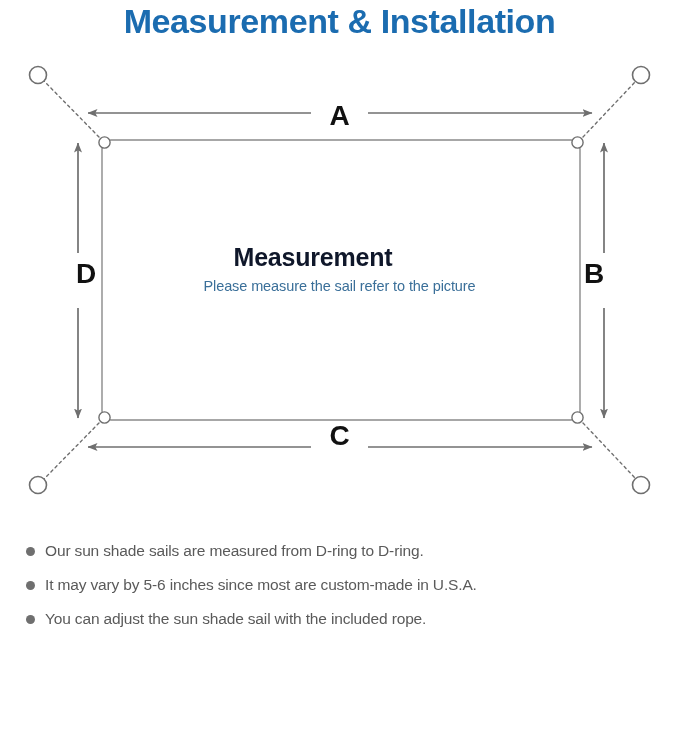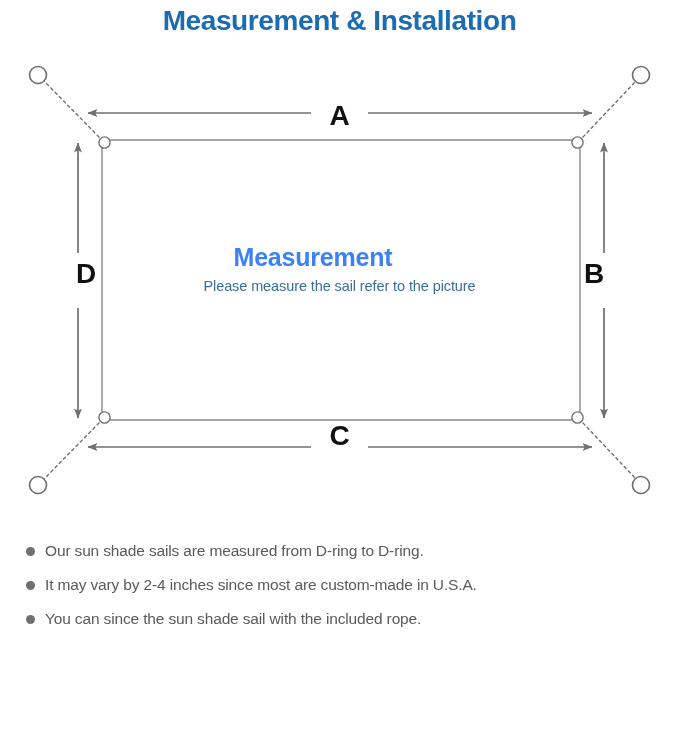--- a/index.html
+++ b/index.html
@@ -14,21 +14,21 @@
     font-family: "Liberation Sans", sans-serif;
     overflow: hidden;
   }
 
   #page-title {
     position: absolute;
     left: 0;
     top: 0;
     width: 679px;
     text-align: center;
-    font-size: 28px;
+    font-size: 34px;
     font-weight: bold;
     letter-spacing: -0.4px;
     color: #1b6cb0;
     line-height: 38px;
     padding-top: 2px;
     white-space: nowrap;
   }
 
   #diagram-wrap {
     position: absolute;
@@ -41,21 +41,21 @@
     display: block;
   }
   #measurement-heading {
     position: absolute;
     left: 0;
     top: 203px;
     width: 626px;
     text-align: center;
     font-size: 25px;
     font-weight: bold;
-    color: #3b82f6;
+    color: #0f172a;
     letter-spacing: -0.2px;
   }
   #measurement-subtitle {
     position: absolute;
     left: 0;
     top: 238px;
     width: 679px;
     text-align: center;
     font-size: 14.5px;
     color: #3a6f99;
@@ -173,19 +173,19 @@
   <div class="dim-letter" id="dim-letter-d">D</div>
 </div>
 
 <ul id="notes-list">
   <li class="note-item">
     <span class="note-bullet"></span>
     <span>Our sun shade sails are measured from D-ring to D-ring.</span>
   </li>
   <li class="note-item">
     <span class="note-bullet"></span>
-    <span>It may vary by 2-4 inches since most are custom-made in U.S.A.</span>
+    <span>It may vary by 5-6 inches since most are custom-made in U.S.A.</span>
   </li>
   <li class="note-item">
     <span class="note-bullet"></span>
-    <span>You can since the sun shade sail with the included rope.</span>
+    <span>You can adjust the sun shade sail with the included rope.</span>
   </li>
 </ul>
 
 </body></html>

